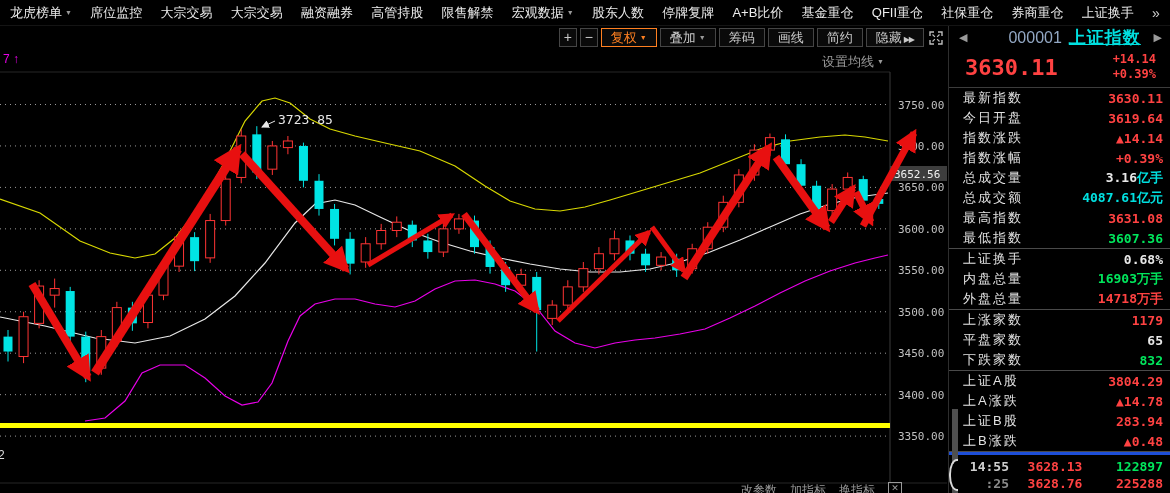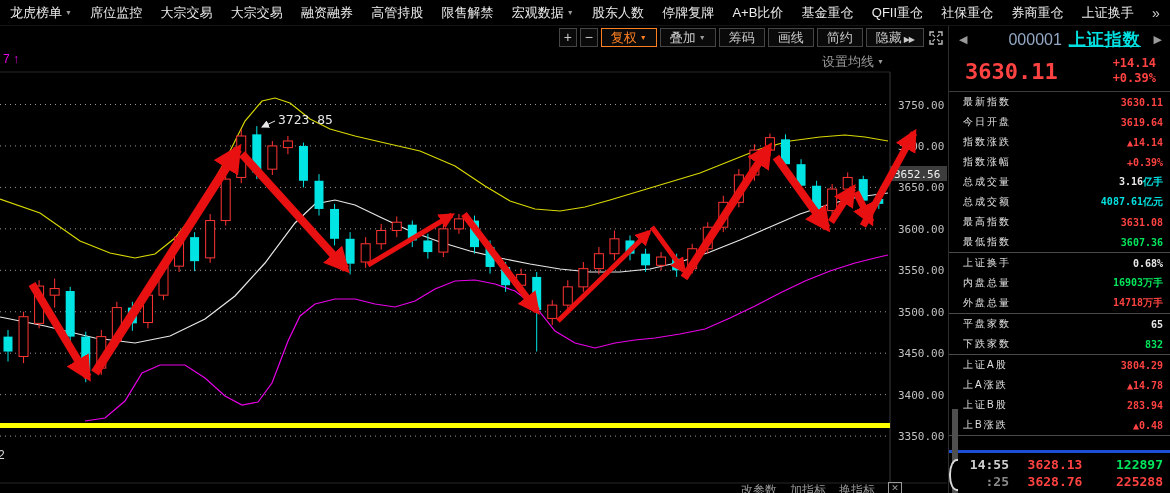--- a/index.html
+++ b/index.html
@@ -45,21 +45,21 @@
   .phead{height:27px;display:flex;align-items:center;padding:0 8px 0 10px;}
   .pcode{color:#93a8c4;font-size:16px;margin:0 7px 0 16px;padding-left:25px;}
   .pname{color:#00e0e0;font-size:17px;font-weight:bold;text-decoration:underline;letter-spacing:1px;}
   .navarrow{color:#9a9a9a;font-size:11px;}
   .navarrow.r{margin-left:auto;}
   .pprice-row{display:flex;align-items:center;padding:3px 14px 5px 16px;}
   .pprice{color:#ff4242;font-size:22px;font-weight:bold;font-family:"DejaVu Sans Mono",monospace;}
   .pchg{margin-left:auto;color:#ff4242;font-size:12px;font-weight:bold;line-height:15px;
         font-family:"DejaVu Sans Mono",monospace;text-align:center;}
   .prows{border-top:1px solid #3c3c3c;}
-  .prow{display:flex;height:20px;align-items:center;padding:0 7px 0 14px;font-size:10px;}
+  .prow{display:flex;height:20px;align-items:center;padding:0 7px 0 14px;font-size:13px;}
   .prow .lbl{color:#e2e2e2;letter-spacing:2px;}
   .prow .val{margin-left:auto;font-weight:bold;font-family:"DejaVu Sans Mono",monospace;letter-spacing:0;}
   .prow.sep{border-bottom:1px solid #4a4a4a;gap:37px;}
   .pticks{margin-top:auto;border-top:3px solid #1d4ed8;padding:3px 7px 4px 8px;}
   .ptick{display:flex;height:17px;align-items:center;font-size:13px;font-weight:bold;
          font-family:"DejaVu Sans Mono",monospace;}
   .ttime{width:52px;text-align:right;}
   .tprice{flex:1;text-align:center;}
   .tvol{width:62px;text-align:right;}
 </style>
@@ -340,20 +340,24 @@
         </div>
         <div class="prow">
           <span class="lbl">内盘总量</span>
           <span class="val" style="color:#00e65c">16903<span style="color:#00e65c;font-family:'Liberation Sans',sans-serif">万手</span></span>
         </div>
         <div class="prow sep">
           <span class="lbl">外盘总量</span>
           <span class="val" style="color:#ff4242">14718<span style="color:#ff4242;font-family:'Liberation Sans',sans-serif">万手</span></span>
         </div>
         <div class="prow">
+          <span class="lbl">上涨家数</span>
+          <span class="val" style="color:#ff4242">1179</span>
+        </div>
+        <div class="prow">
           <span class="lbl">平盘家数</span>
           <span class="val" style="color:#e8e8e8">65</span>
         </div>
         <div class="prow sep">
           <span class="lbl">下跌家数</span>
           <span class="val" style="color:#00e65c">832</span>
         </div>
         <div class="prow">
           <span class="lbl">上证A股</span>
           <span class="val" style="color:#ff4242">3804.29</span>

